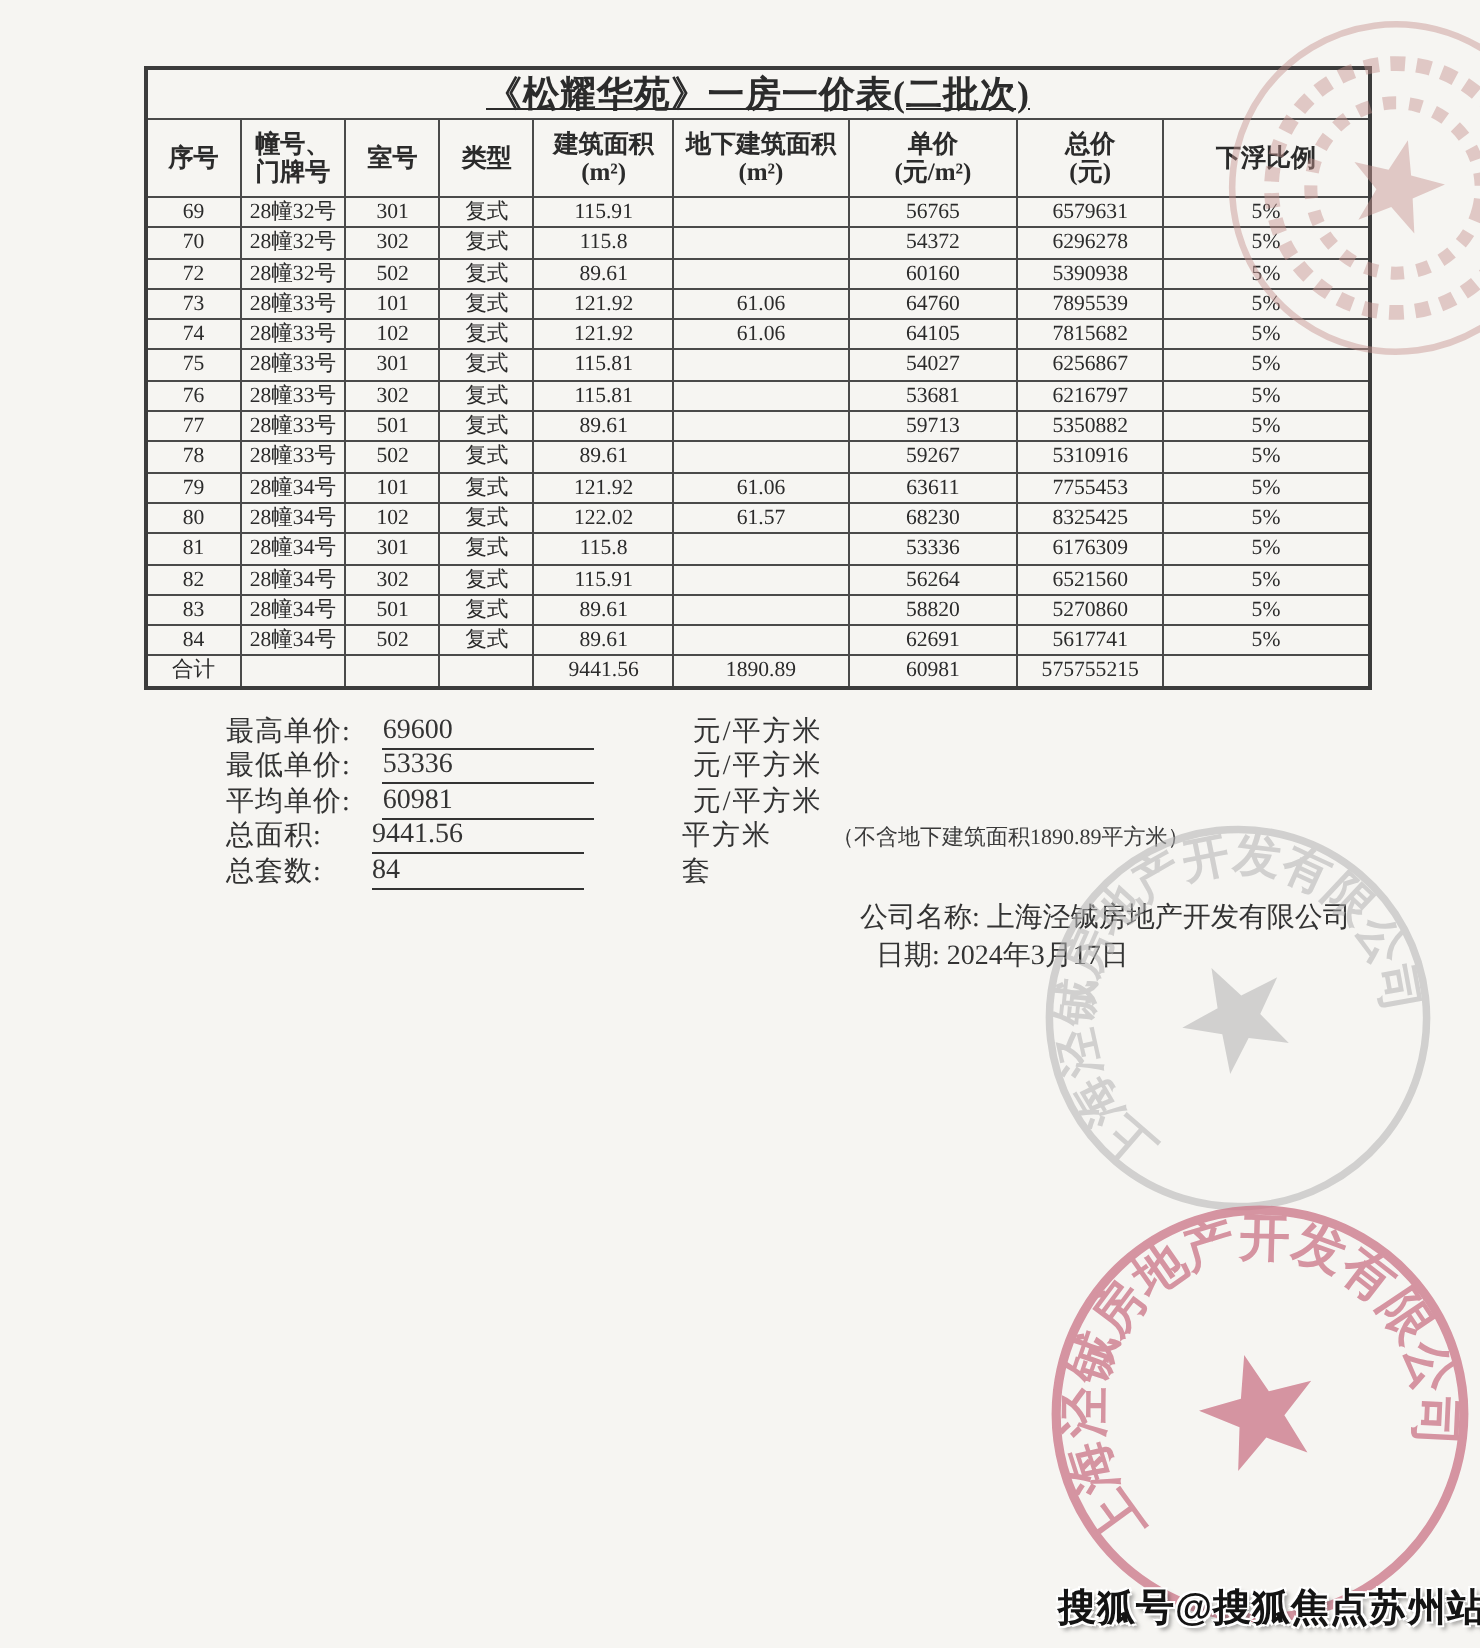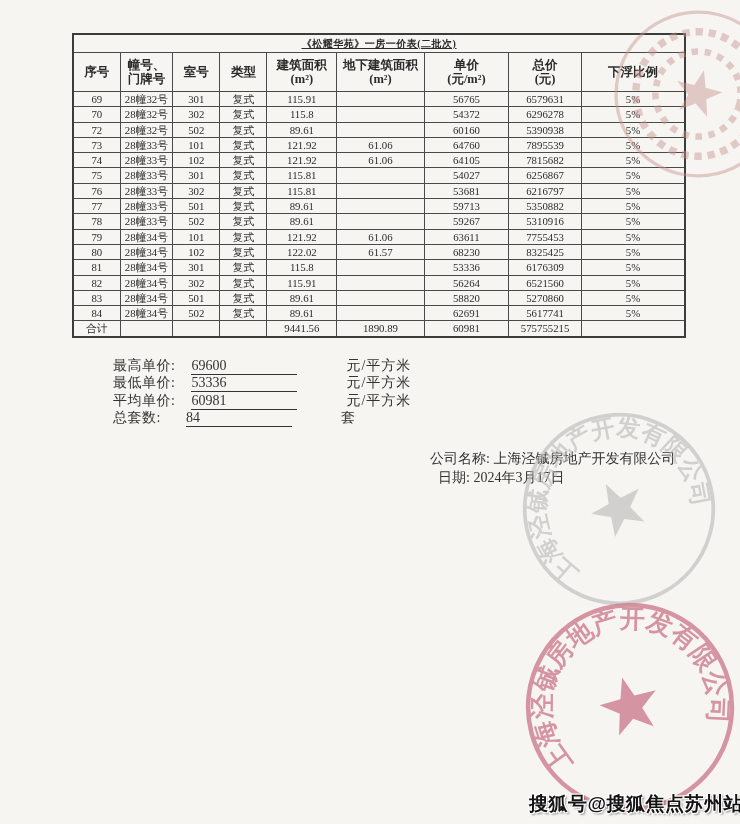--- a/index.html
+++ b/index.html
@@ -20,21 +20,21 @@
     border:2px solid #3c3c3c;
     background:transparent;
   }
   .price-table th,.price-table td{
     border:1px solid #4a4a4a;
     padding:0;text-align:center;vertical-align:middle;
     color:#2b2b2b;overflow:hidden;white-space:nowrap;
   }
   .title-row th{
     height:17px;border-bottom:1px solid #4a4a4a;
-    font-size:10px;font-weight:bold;text-decoration:underline;
+    font-size:18px;font-weight:bold;text-decoration:underline;
   }
   .title-row .title{text-decoration:underline;letter-spacing:.5px;}
   .header-row th{
     height:38px;font-size:12.5px;font-weight:bold;
     white-space:pre-line;line-height:1.15;
   }
   .price-table tbody td{
     height:14.3px;font-size:10.8px;line-height:14.3px;
   }
   
@@ -296,20 +296,26 @@
         <span class="s-label">最低单价:</span>
         <span class="s-value">53336</span>
         <span class="s-unit">元/平方米</span>
       </div>
       <div class="s-line">
         <span class="s-label">平均单价:</span>
         <span class="s-value">60981</span>
         <span class="s-unit">元/平方米</span>
       </div>
       <div class="s-line">
+        <span class="s-label">总面积:</span>
+        <span class="s-value">9441.56</span>
+        <span class="s-unit">平方米</span>
+        <span class="s-note">（不含地下建筑面积1890.89平方米）</span>
+      </div>
+      <div class="s-line">
         <span class="s-label">总套数:</span>
         <span class="s-value">84</span>
         <span class="s-unit">套</span>
       </div>
     </div>
 
   <div class="company-block">
     <div class="company-line">
       <span>公司名称:</span>
       <span>上海泾铖房地产开发有限公司</span>

